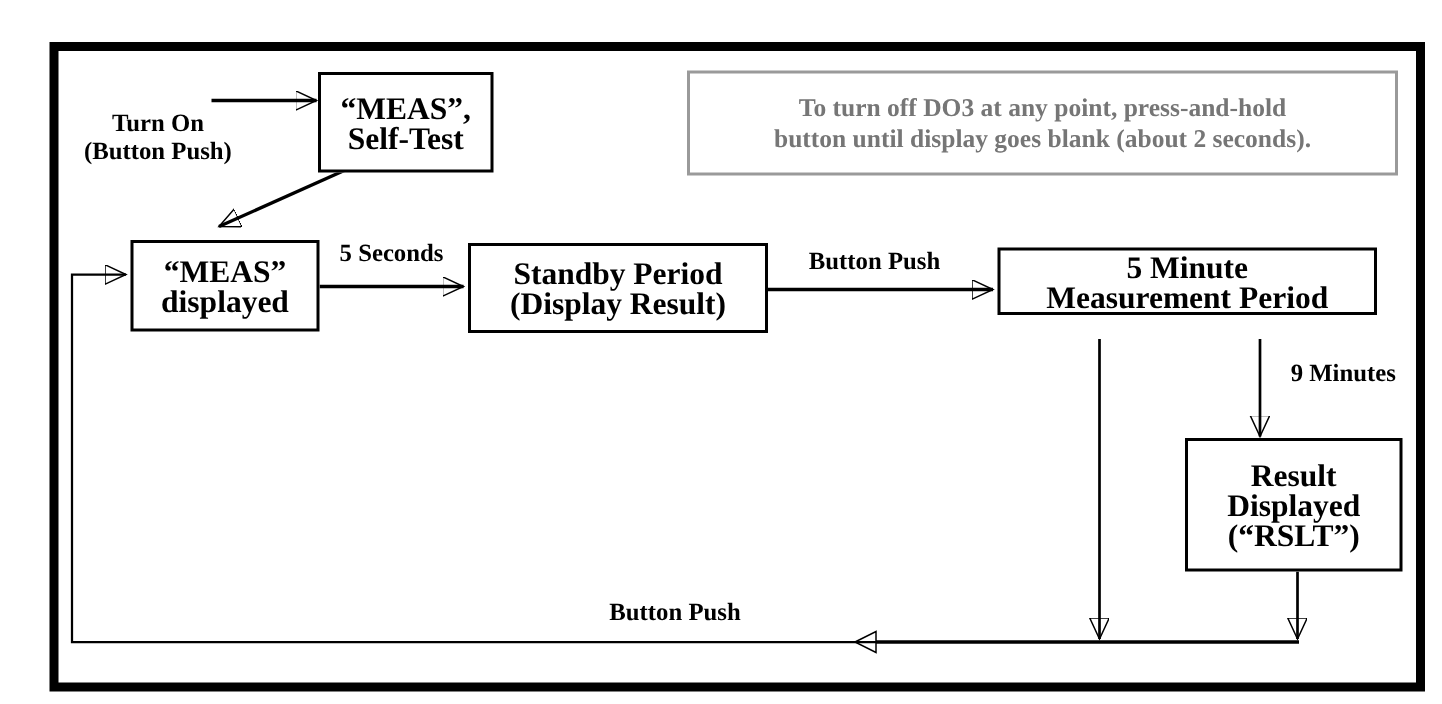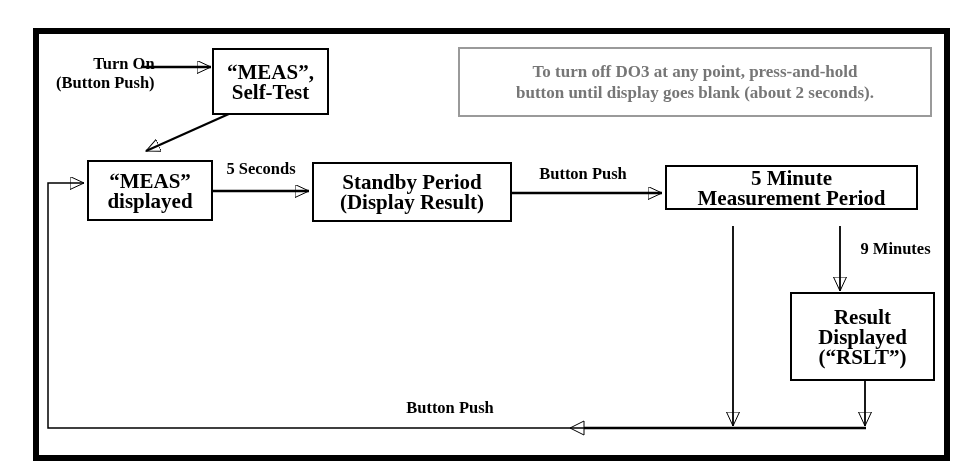--- a/index.html
+++ b/index.html
@@ -45,21 +45,21 @@
     color:var(--note-text);
     display:flex;align-items:center;justify-content:center;
     text-align:center;white-space:pre-line;
     font-size:17px;line-height:21px;
   }
   .lbl{
     position:absolute;
     font-size:16.5px;line-height:19px;
     white-space:pre-line;
   }
-  .lbl-turn-on{left:56px;top:54px;text-align:right;}
+  .lbl-turn-on{left:56px;top:72px;text-align:center;}
   .lbl-3s{left:210px;top:159px;width:102px;text-align:center;}
   .lbl-bp-top{left:518px;top:164px;width:130px;text-align:center;}
   .lbl-5m{left:848px;top:239px;width:95px;text-align:center;}
   .lbl-bp-bottom{left:390px;top:398px;width:120px;text-align:center;}
   svg.wires{position:absolute;left:0;top:0;width:961px;height:469px;}
   svg.wires path, svg.wires polyline{fill:none;stroke:var(--line);}
 </style>
 </head>
 <body>
 

